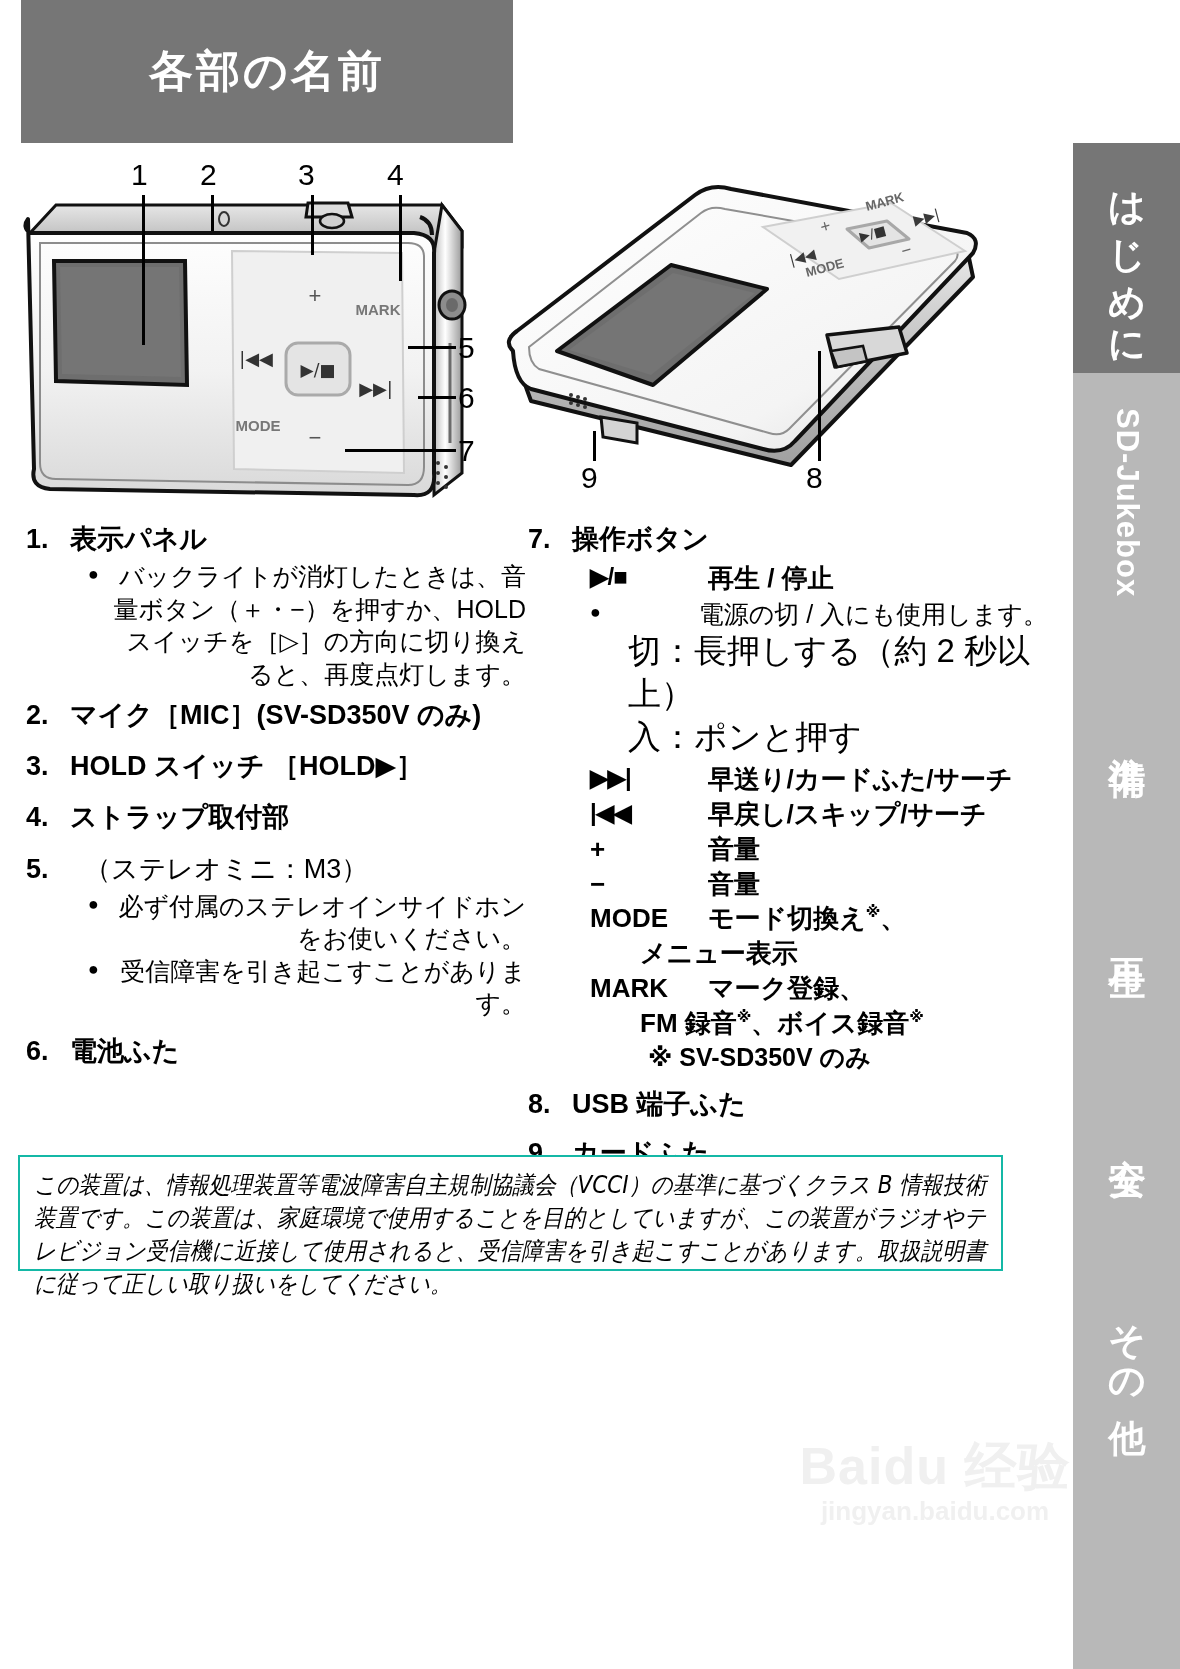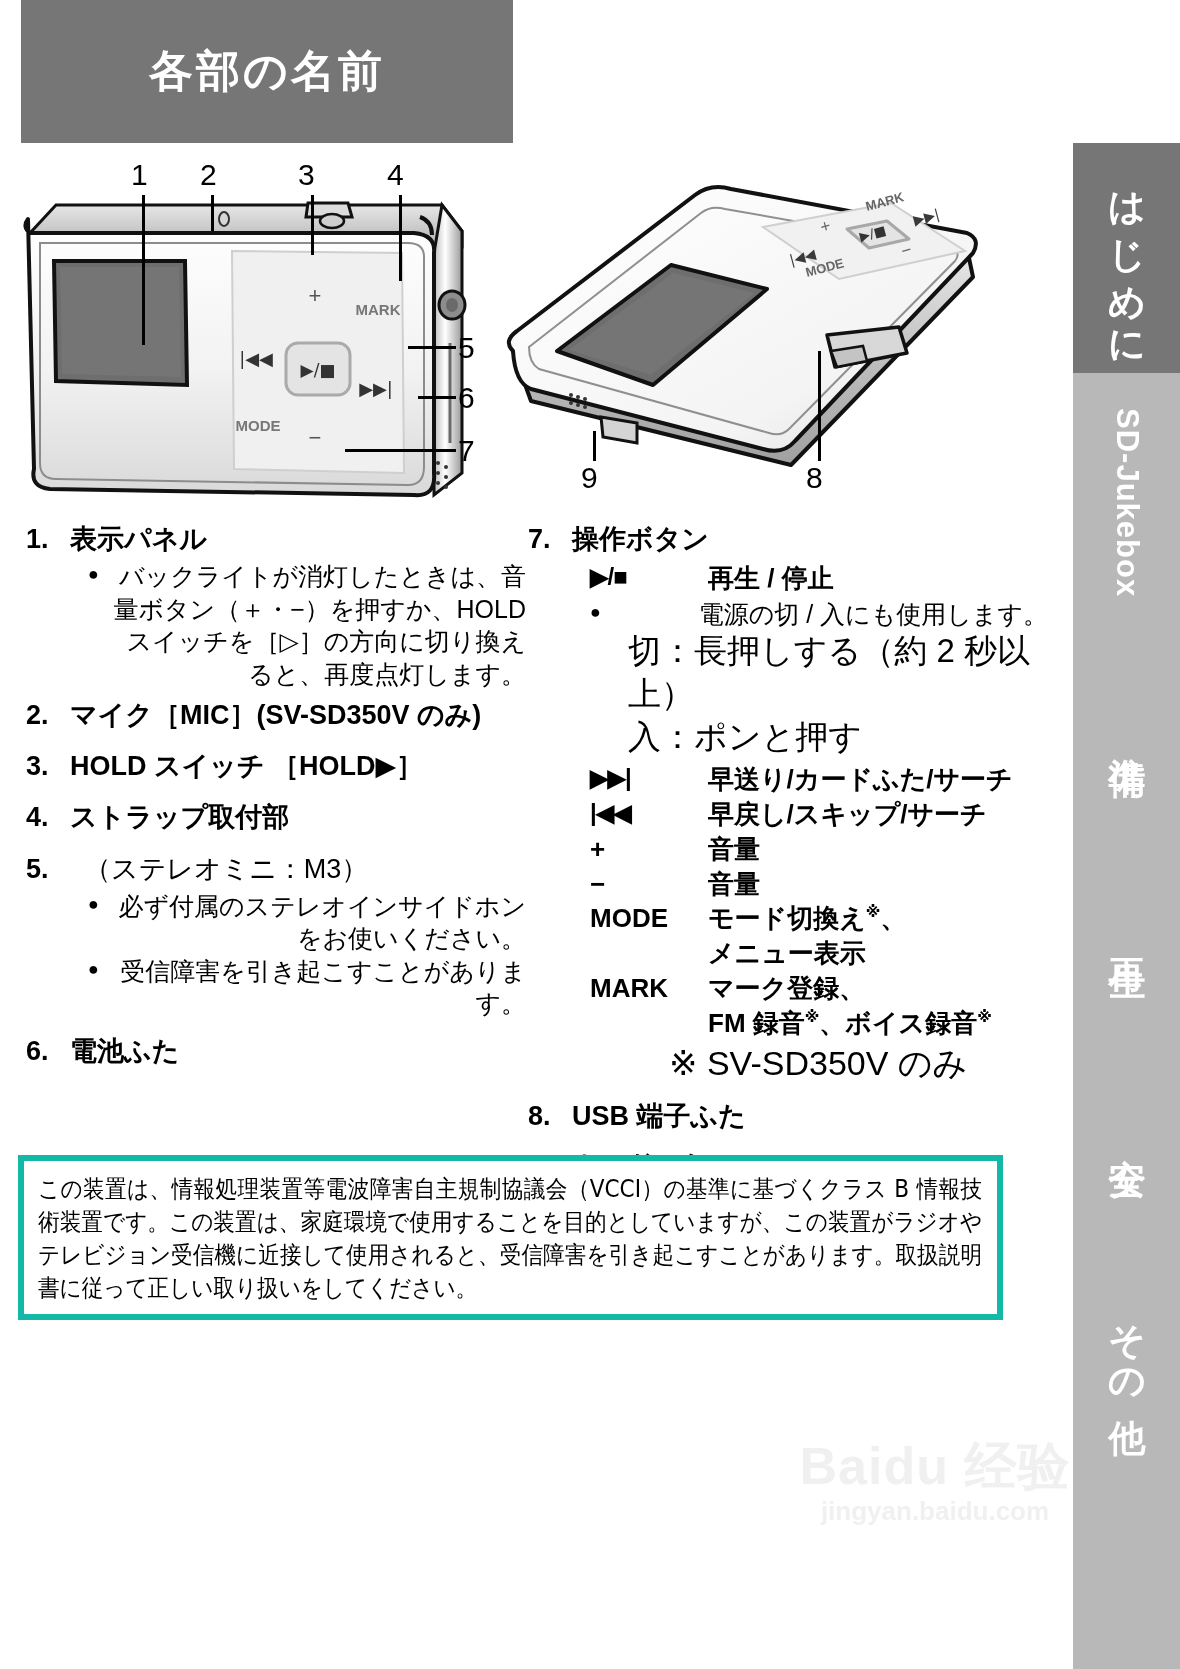--- a/index.html
+++ b/index.html
@@ -67,28 +67,28 @@
 
   
   .btn-table { margin-top:2px; padding-left:18px; }
   .btn-row { display:flex; line-height:1.34; }
   .btn-key {
     flex:0 0 118px; font-size:26px; font-weight:bold;
     font-family:"Liberation Sans",sans-serif;
   }
   .btn-key.sym { font-size:24px; letter-spacing:-1px; }
   .btn-val { flex:1 1 auto; font-size:26px; font-weight:bold; }
-  .btn-val.cont { margin-left:118px; }
+  .btn-val.cont { margin-left:50px; }
   .kome { font-size:15px; vertical-align:super; }
-  .note-line { font-size:34px; font-weight:normal; margin-left:79px; line-height:1.34; }
+  .note-line { font-size:25px; font-weight:bold; margin-left:58px; line-height:1.34; }
 
   
   #vcci-box {
-    position:absolute; left:18px; top:1155px; width:985px; height:165px;
-    border:6px solid #14b8a6; background:#fff; padding:12px 14px 0 14px;
+    position:absolute; left:18px; top:1155px; width:985px; height:116px;
+    border:2px solid #14b8a6; background:#fff; padding:12px 14px 0 14px;font-style:italic;
   }
   #vcci-text {
     font-size:24px; line-height:1.38; font-weight:normal;
     font-family:"DejaVu Sans","Liberation Sans",sans-serif;
     transform:scaleX(0.90); transform-origin:left top; width:111%;
     text-align:justify;
   }
 
   
   #watermark {

